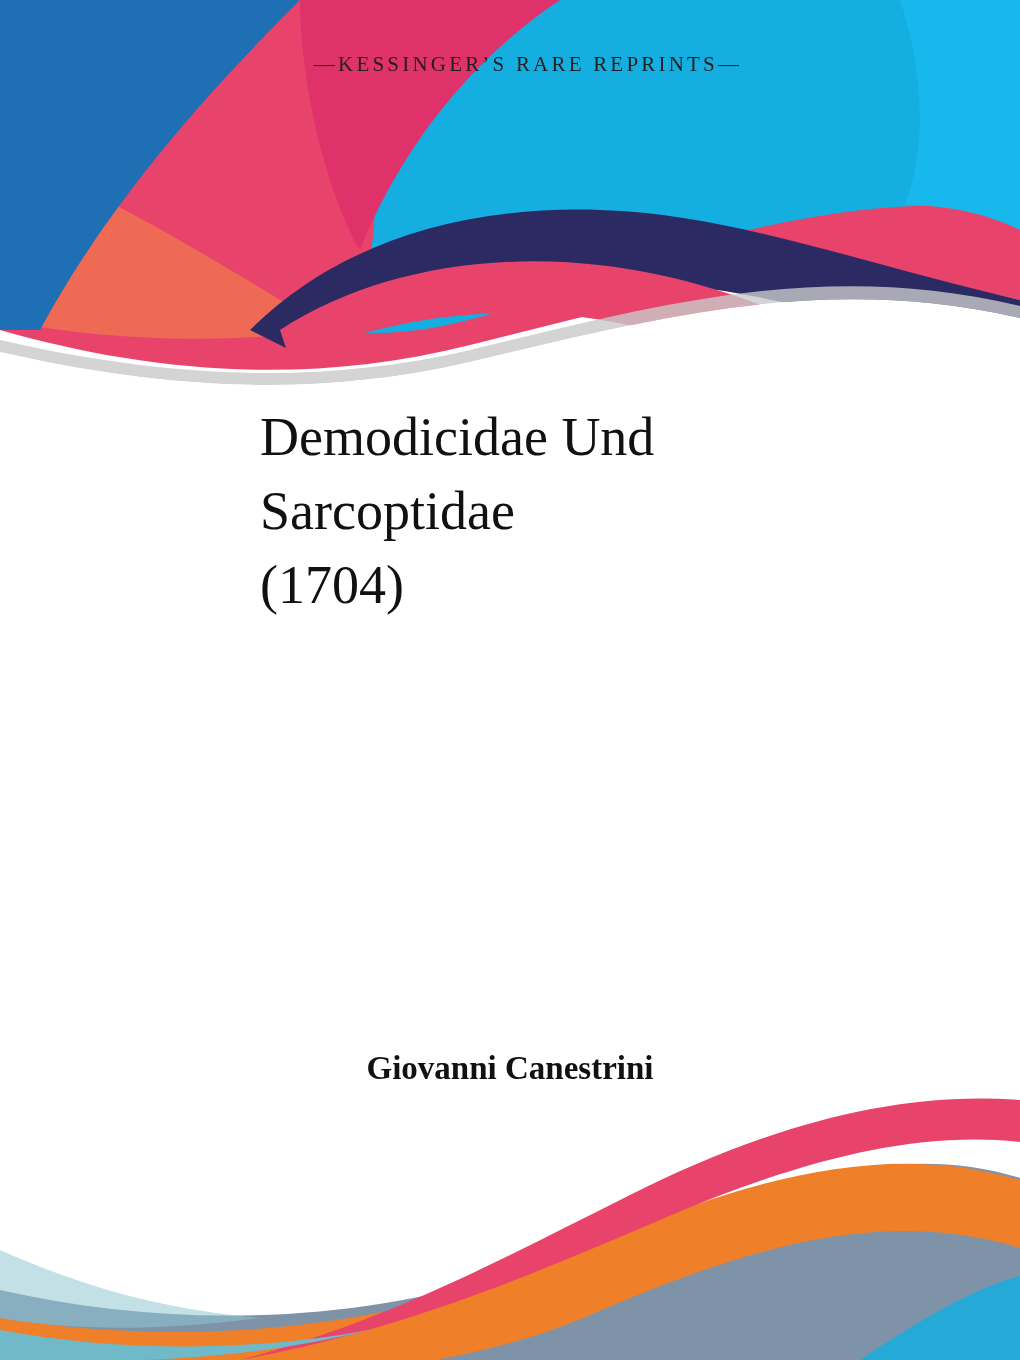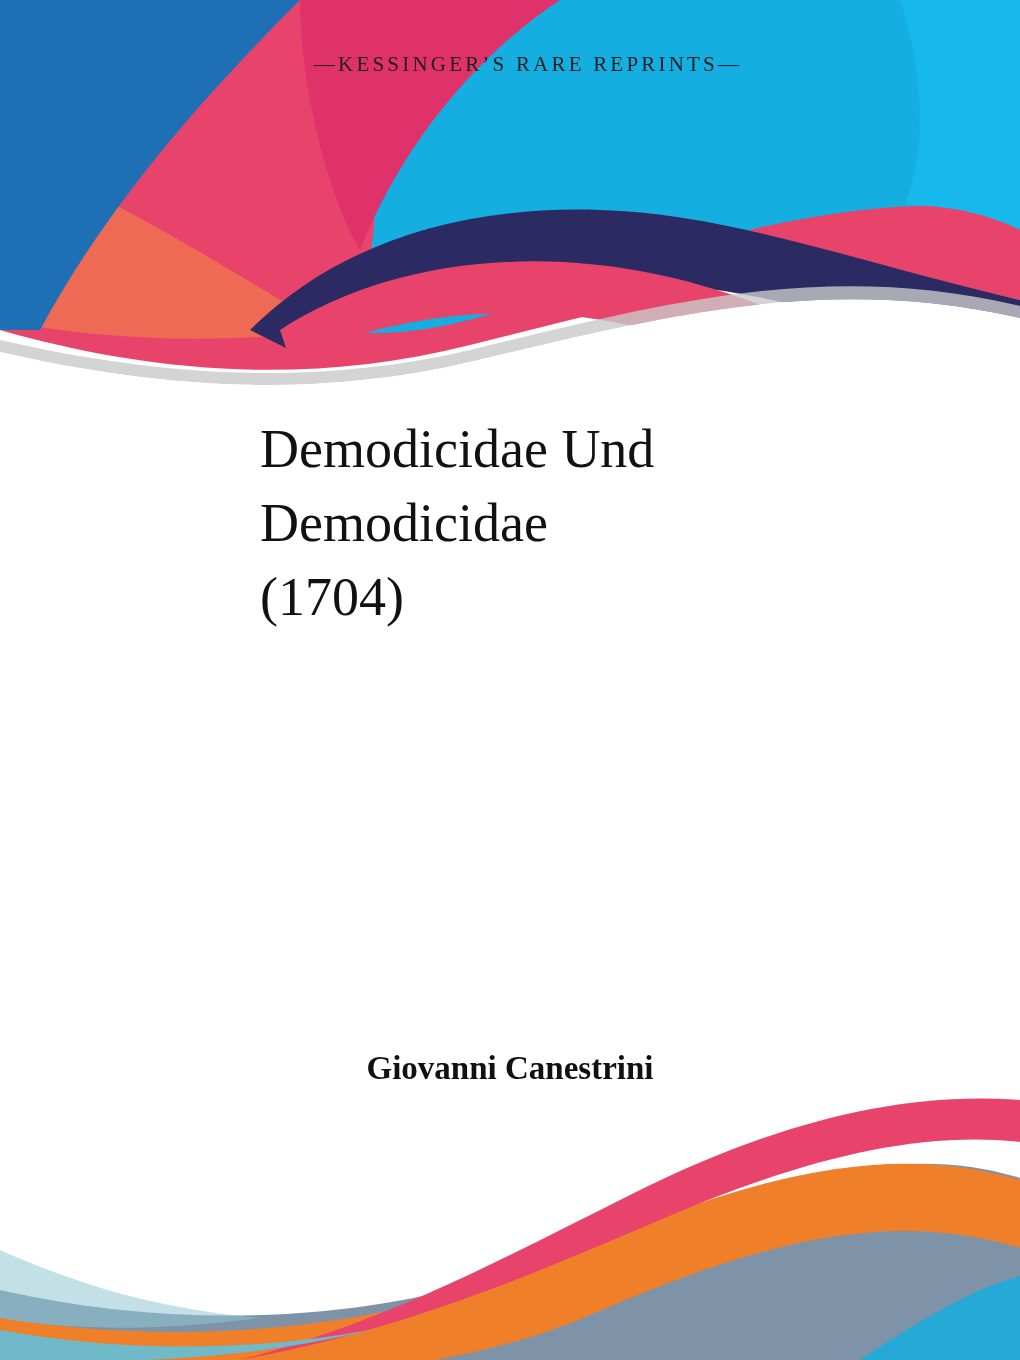--- a/index.html
+++ b/index.html
@@ -36,21 +36,20 @@
     color: #231f20;
     font-weight: 400;
     z-index: 5;
   }
   .title-block {
     position: absolute;
     top: 400px;
     left: 260px;
     width: 620px;
     z-index: 5;
-    margin-top: 12px;
   }
   .title-line {
     font-family: "Liberation Serif", serif;
     font-size: 54px;
     line-height: 74px;
     color: #111111;
     text-align: left;
   }
   .authors-block {
     position: absolute;
@@ -111,21 +110,21 @@
       <path d="M0,1250 C90,1290 170,1310 260,1318 C150,1332 70,1330 0,1318 Z" fill="#8fc6d2" opacity="0.55"></path>
 
       <path d="M860,1360 C920,1320 970,1290 1020,1276 V1360 Z" fill="#15aee0" opacity="0.85"></path>
     </g>
   </svg>
 
   <div class="imprint">—KESSINGER’S RARE REPRINTS—</div>
 
   <div class="title-block">
     <div class="title-line">Demodicidae Und</div>
-    <div class="title-line">Demodicidae</div>
+    <div class="title-line">Sarcoptidae</div>
     <div class="title-line">(1704)</div>
   </div>
 
   <div class="authors-block">
     <div class="author-line">Giovanni Canestrini</div>
   </div>
 
 </div>
 
 </body></html>

